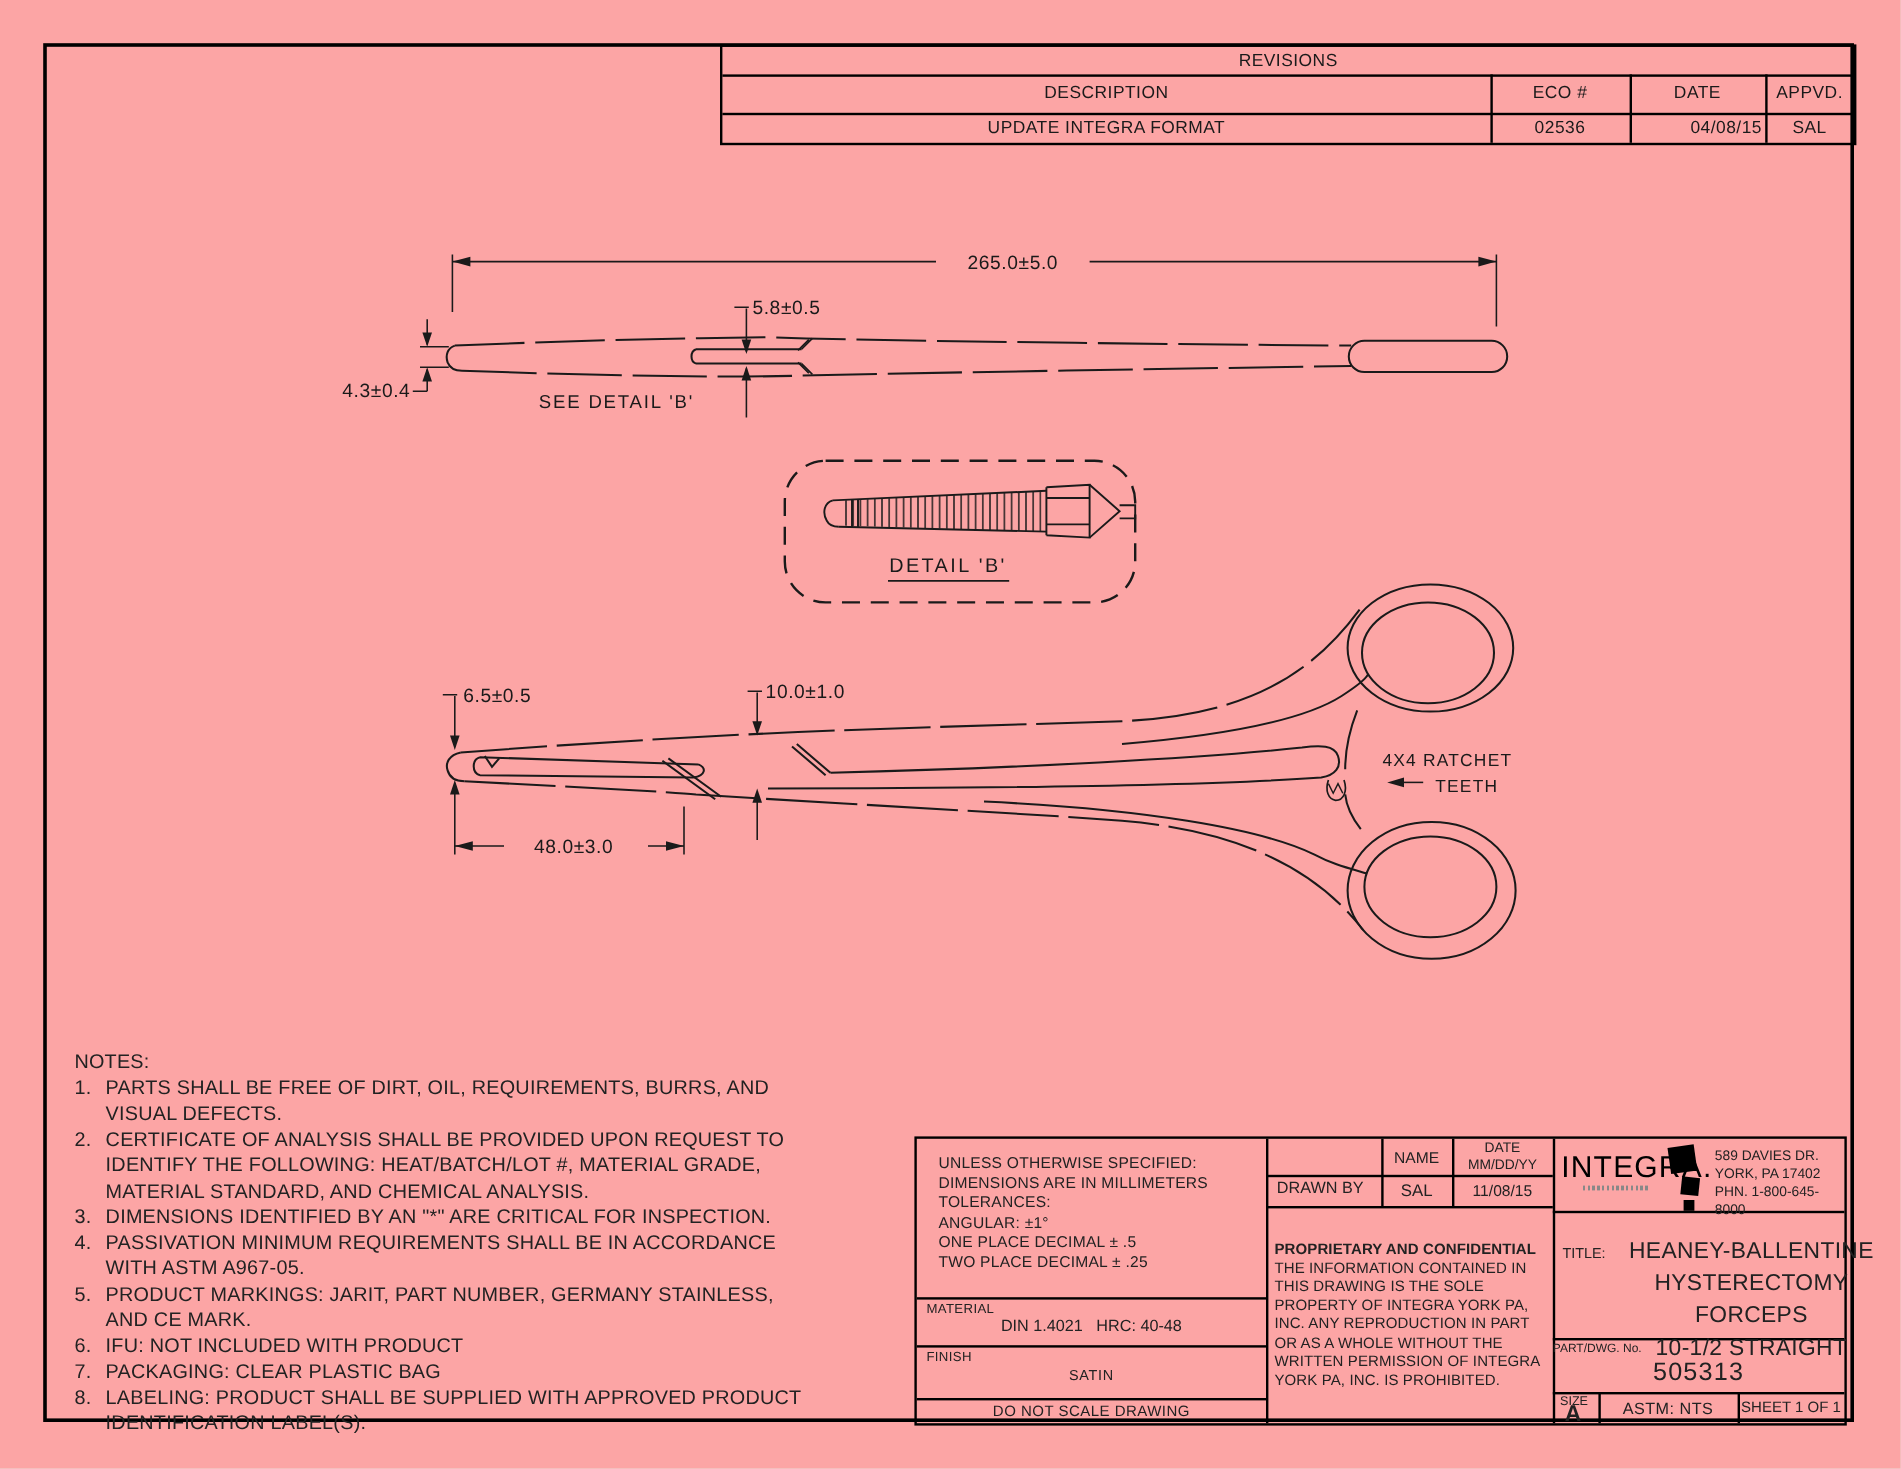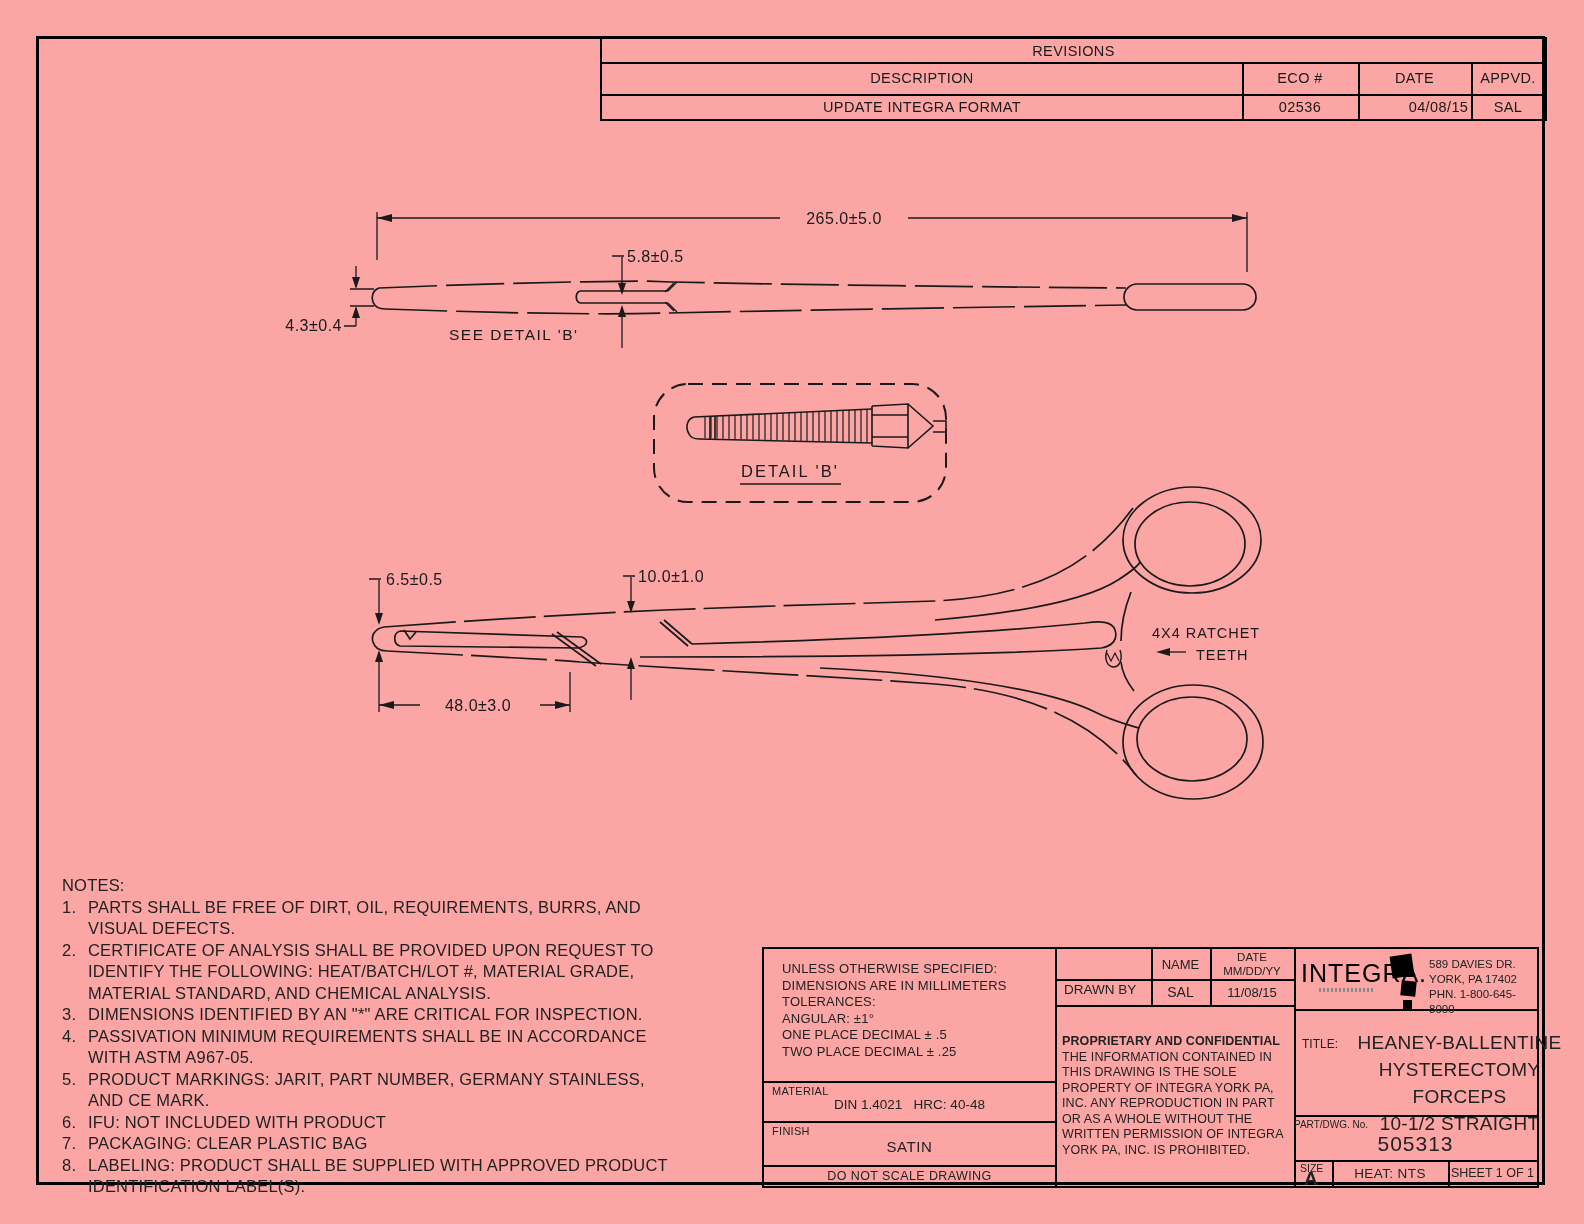--- a/index.html
+++ b/index.html
@@ -208,21 +208,21 @@
       <div>UNLESS OTHERWISE SPECIFIED:</div>
       <div>DIMENSIONS ARE IN MILLIMETERS</div>
       <div>TOLERANCES:</div>
       <div>ANGULAR: ±1°</div>
       <div>ONE PLACE DECIMAL ± .5</div>
       <div>TWO PLACE DECIMAL ± .25</div>
     </div>
     <div class="abs lbl" style="left:8px;top:136px;">MATERIAL</div>
     <div class="abs ctr" style="left:0;top:140px;width:291px;height:30px;white-space:pre;font-size:13.5px;">DIN 1.4021   HRC: 40-48</div>
     <div class="abs lbl" style="left:8px;top:176px;">FINISH</div>
-    <div class="abs ctr" style="left:0;top:182px;width:291px;height:30px;font-size:15px;letter-spacing:0.6px;">SATIN</div>
+    <div class="abs ctr" style="left:0;top:182px;width:291px;height:30px;font-size:12px;letter-spacing:0.6px;">SATIN</div>
     <div class="abs ctr" style="left:0;top:216px;width:291px;height:21px;font-size:12.5px;letter-spacing:0.4px;">DO NOT SCALE DRAWING</div>
 
     <div class="abs ctr" style="left:387px;top:0;width:59px;height:30px;font-size:13px;">NAME</div>
     <div class="abs" style="left:446px;top:1px;width:84px;height:29px;text-align:center;font-size:11.5px;line-height:14px;">
       <div>DATE</div>
       <div>MM/DD/YY</div>
     </div>
     <div class="abs" style="left:300px;top:33px;font-size:13.5px;">DRAWN BY</div>
     <div class="abs ctr" style="left:387px;top:30px;width:59px;height:26px;font-size:14px;">SAL</div>
     <div class="abs ctr" style="left:446px;top:30px;width:84px;height:26px;font-size:13px;">11/08/15</div>
@@ -246,16 +246,16 @@
     <div class="abs" style="left:538px;top:64px;font-size:12px;margin-top:24px;">TITLE:</div>
     <div class="abs ttl" style="left:530px;top:80px;width:243px;">
       <div>HEANEY-BALLENTINE</div>
       <div>HYSTERECTOMY FORCEPS</div>
       <div>10-1/2 STRAIGHT</div>
     </div>
     <div class="abs" style="left:530px;top:170px;font-size:10px;">PART/DWG. No.</div>
     <div class="abs ctr" style="left:530px;top:182px;width:243px;height:26px;font-size:21px;letter-spacing:1px;">505313</div>
     <div class="abs" style="left:536px;top:213px;font-size:10.5px;">SIZE</div>
     <div class="abs" style="left:540px;top:219px;font-size:19px;font-weight:bold;">A</div>
-    <div class="abs ctr" style="left:568px;top:211px;width:116px;height:26px;font-size:13.5px;letter-spacing:0.4px;">HEAT: NTS</div>
+    <div class="abs ctr" style="left:568px;top:211px;width:116px;height:26px;font-size:13.5px;letter-spacing:0.4px;">ASTM: NTS</div>
     <div class="abs ctr" style="left:684px;top:211px;width:89px;height:26px;font-size:12.5px;">SHEET 1 OF 1</div>
   </div>
 </div>
 
 </body></html>

